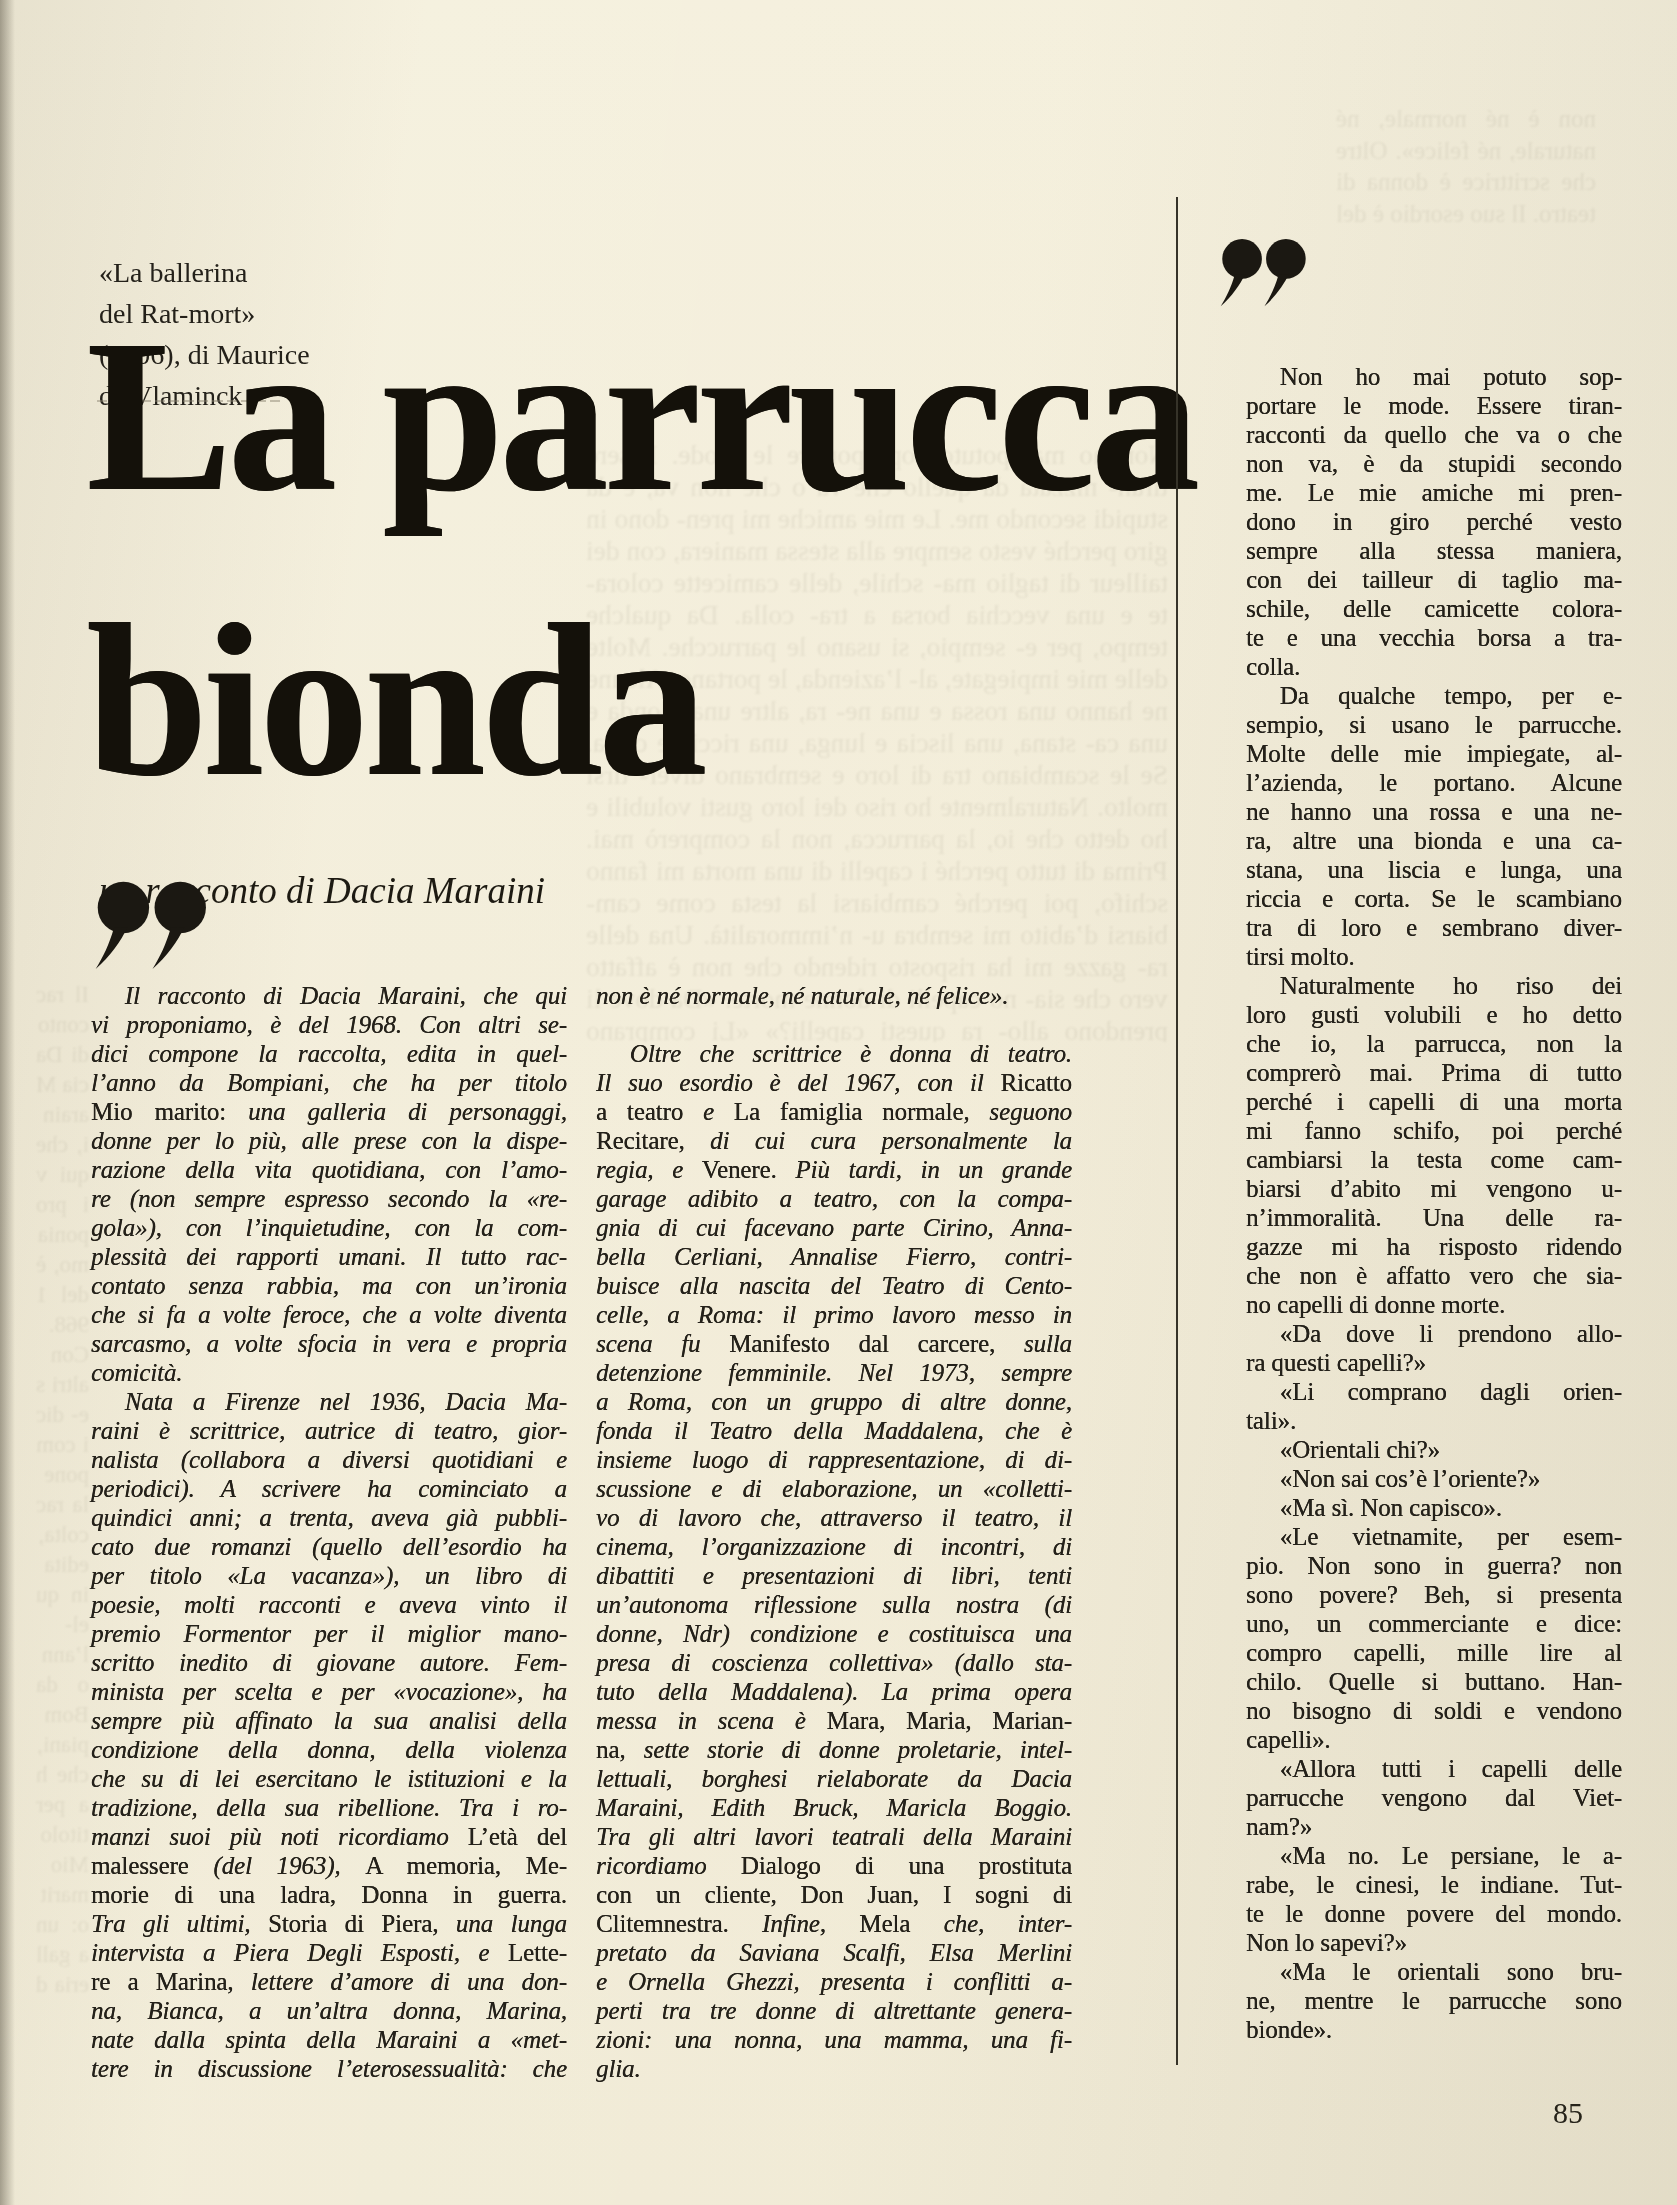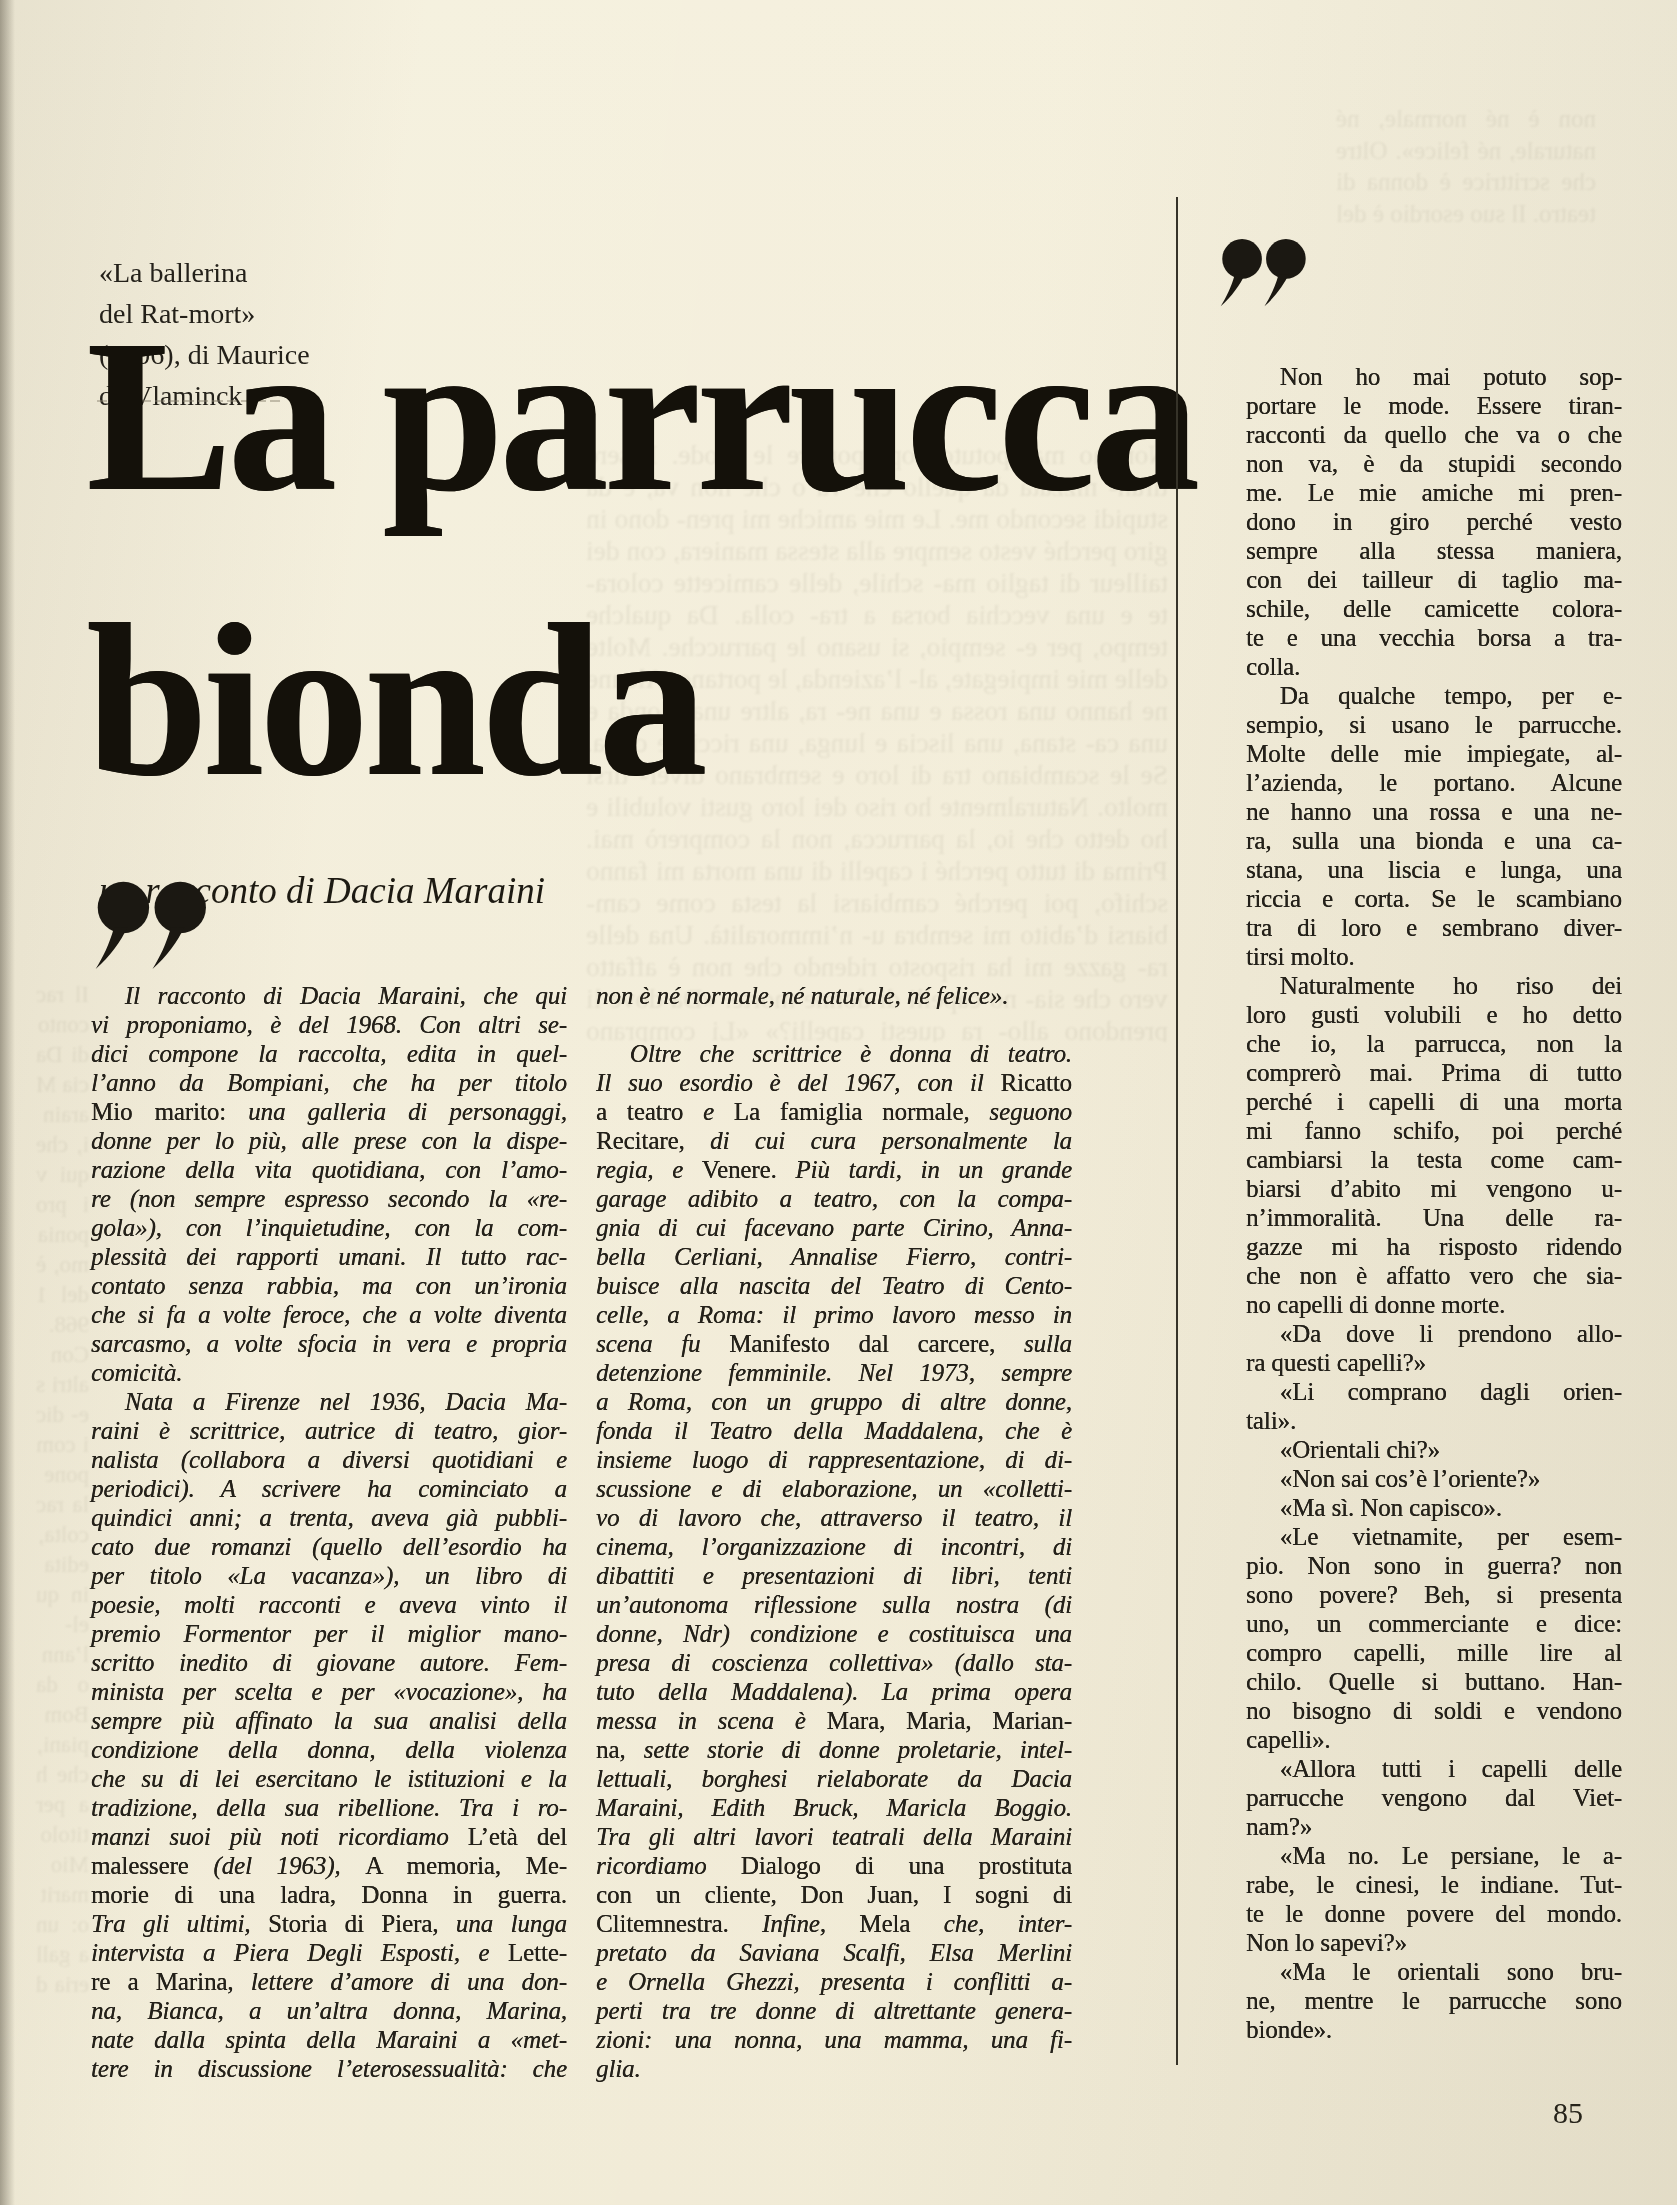--- a/index.html
+++ b/index.html
@@ -188,21 +188,21 @@
       <div class="ln">sempre alla stessa maniera,</div>
       <div class="ln">con dei tailleur di taglio ma-</div>
       <div class="ln">schile, delle camicette colora-</div>
       <div class="ln">te e una vecchia borsa a tra-</div>
       <div class="ln nj">colla.</div>
       <div class="ln ind">Da qualche tempo, per e-</div>
       <div class="ln">sempio, si usano le parrucche.</div>
       <div class="ln">Molte delle mie impiegate, al-</div>
       <div class="ln">l’azienda, le portano. Alcune</div>
       <div class="ln">ne hanno una rossa e una ne-</div>
-      <div class="ln">ra, sulla una bionda e una ca-</div>
+      <div class="ln">ra, altre una bionda e una ca-</div>
       <div class="ln">stana, una liscia e lunga, una</div>
       <div class="ln">riccia e corta. Se le scambiano</div>
       <div class="ln">tra di loro e sembrano diver-</div>
       <div class="ln nj">tirsi molto.</div>
       <div class="ln ind">Naturalmente ho riso dei</div>
       <div class="ln">loro gusti volubili e ho detto</div>
       <div class="ln">che io, la parrucca, non la</div>
       <div class="ln">comprerò mai. Prima di tutto</div>
       <div class="ln">perché i capelli di una morta</div>
       <div class="ln">mi fanno schifo, poi perché</div>

